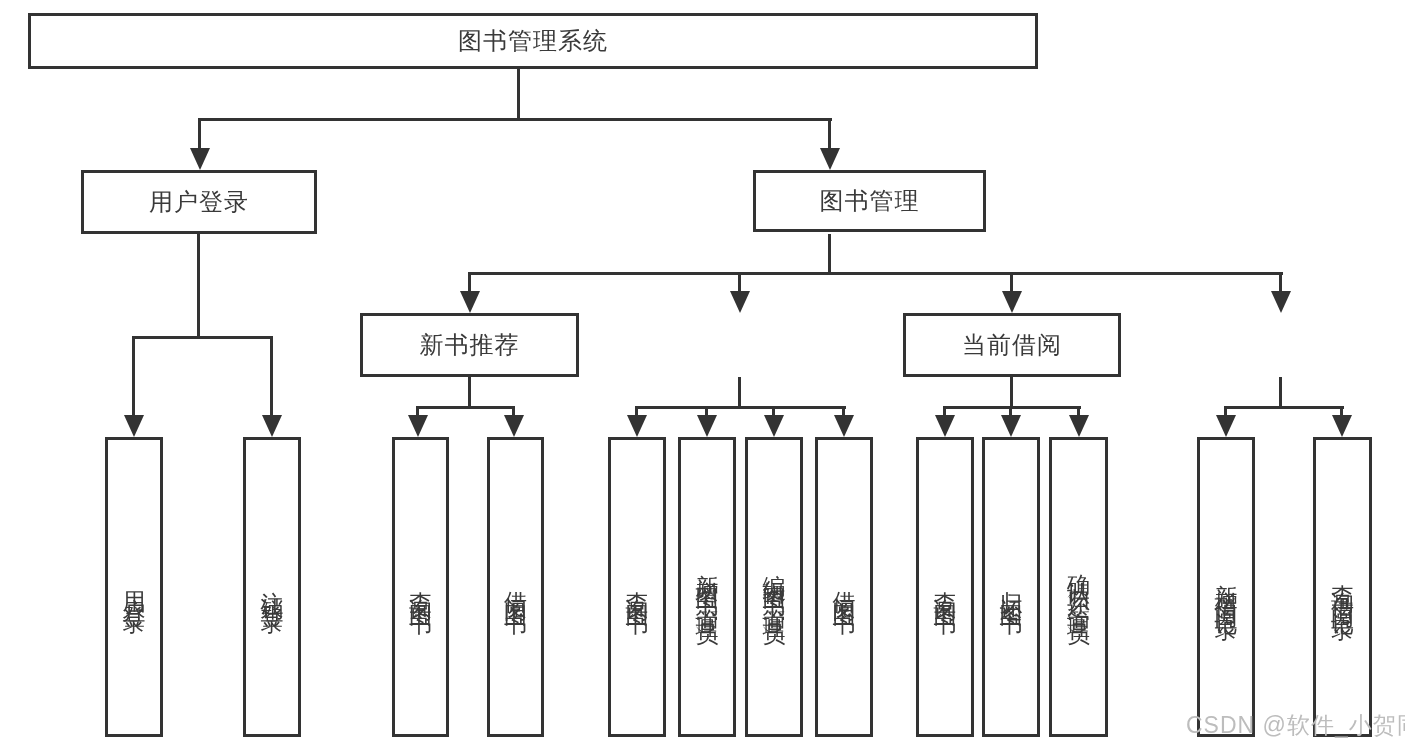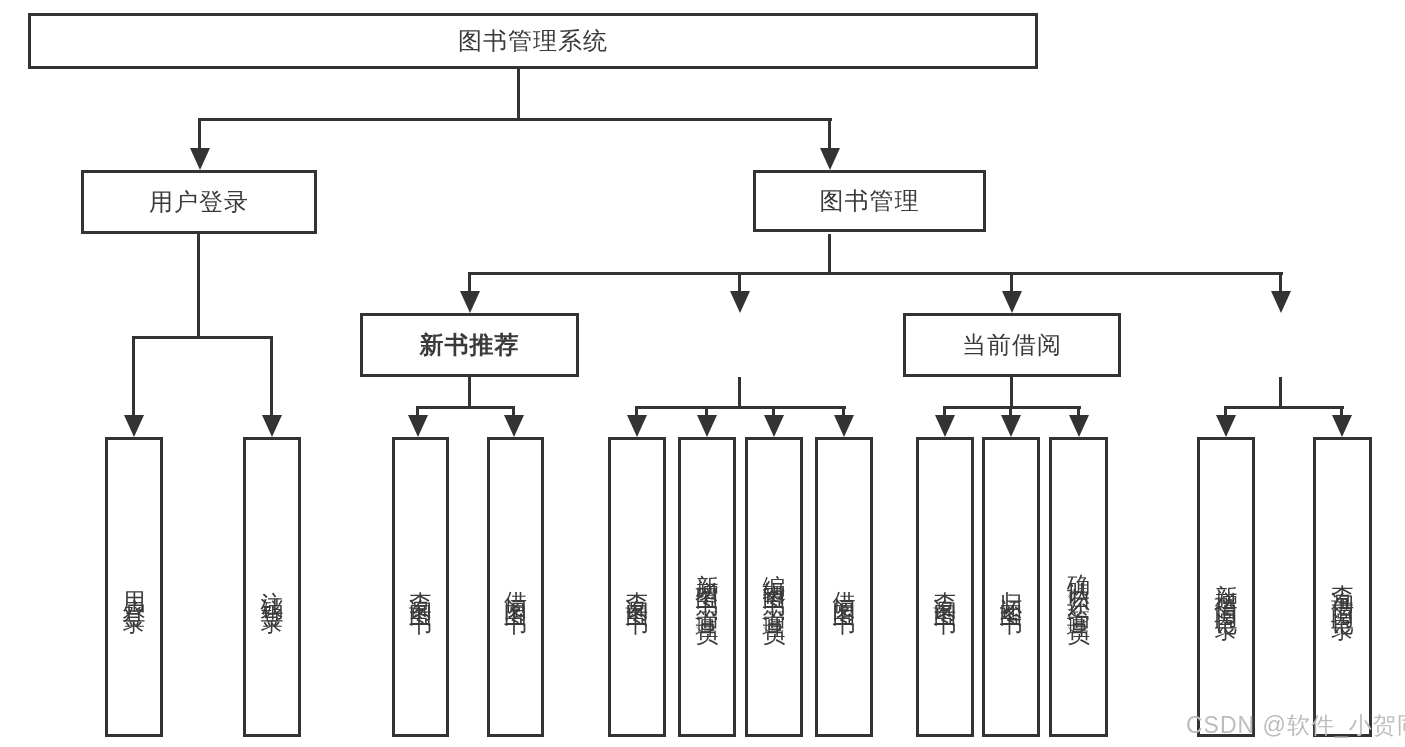--- a/index.html
+++ b/index.html
@@ -67,21 +67,21 @@
   <div class="hline" style="left:468px;top:272px;width:815px;height:3px;"></div>
   <div class="vline" style="left:468px;top:272px;width:3px;height:21px;"></div>
   <div class="arrow-down" style="left:460px;top:291px;"></div>
   <div class="vline" style="left:738px;top:272px;width:3px;height:21px;"></div>
   <div class="arrow-down" style="left:730px;top:291px;"></div>
   <div class="vline" style="left:1010px;top:272px;width:3px;height:21px;"></div>
   <div class="arrow-down" style="left:1002px;top:291px;"></div>
   <div class="vline" style="left:1279px;top:272px;width:3px;height:21px;"></div>
   <div class="arrow-down" style="left:1271px;top:291px;"></div>
 
-  <div class="box" style="left:360px;top:313px;width:219px;height:64px;font-weight:bold;">
+  <div class="box" style="left:360px;top:313px;width:219px;height:64px;">
     <span class="hlabel">新书推荐</span>
   </div>
   <div class="box" style="left:903px;top:313px;width:218px;height:64px;">
     <span class="hlabel">当前借阅</span>
   </div>
 
   <div class="vline" style="left:468px;top:377px;width:3px;height:29px;"></div>
   <div class="hline" style="left:416px;top:406px;width:99px;height:3px;"></div>
   <div class="vline" style="left:416px;top:406px;width:3px;height:12px;"></div>
   <div class="arrow-down" style="left:408px;top:415px;"></div>

